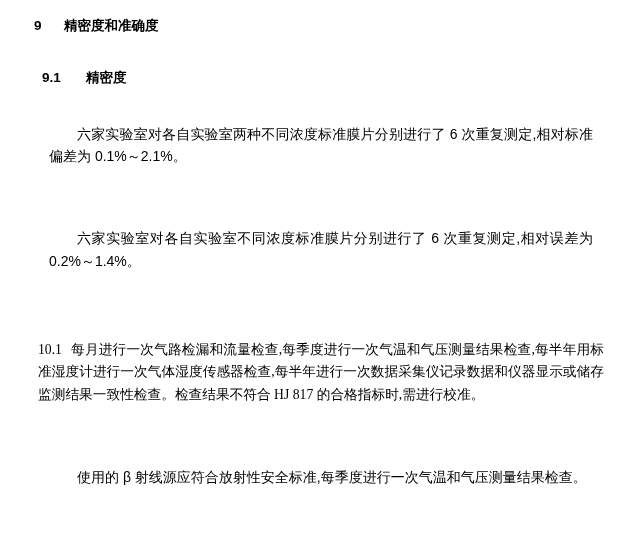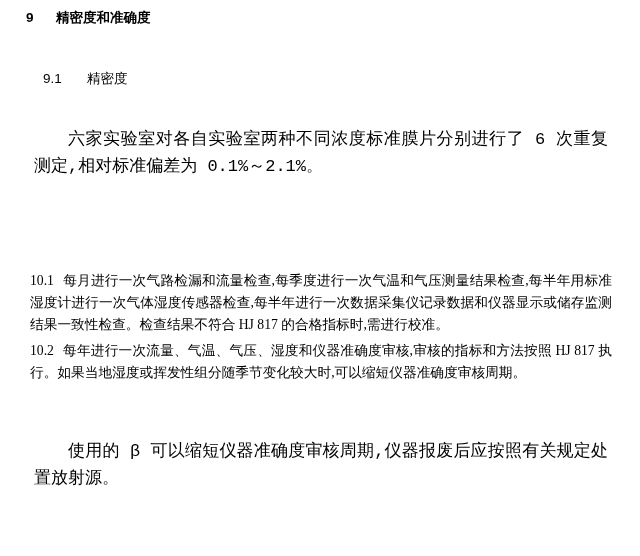--- a/index.html
+++ b/index.html
@@ -11,53 +11,53 @@
     width: 640px;
     height: 556px;
     font-family: "Liberation Serif", serif;
     color: #000000;
     overflow: hidden;
   }
   .page {
     position: relative;
     width: 640px;
     height: 476px;
-    padding: 0;
+    padding: 8px;
     box-sizing: border-box;
   }
   .content {
     padding: 8px 24px 0 26px;
   }
   .heading1 {
     font-family: "Liberation Sans", sans-serif;
     font-weight: bold;
     font-size: 13.5px;
     margin: 0;
     line-height: 1.5;
   }
   .heading1 .num {
     display: inline-block;
     min-width: 30px;
   }
   .heading2 {
     font-family: "Liberation Sans", sans-serif;
-    font-weight: normal;
+    font-weight: bold;
     font-size: 13.5px;
-    margin: 17px;
+    margin: 8px;
     line-height: 1.5;
   }
   .heading2 .num {
     display: inline-block;
     min-width: 44px;
   }
   .para {
-    font-family: Liberation Mono, monospace;
-    font-size: 17px;
+    font-family: Liberation Sans, sans-serif;
+    font-size: 14px;
     line-height: 1.62;
-    margin: 8px;
+    margin: 15px;
     text-align: justify;
     text-justify: inter-ideograph;
   }
   .indent {
     text-indent: 2em;
   }
   .numbered {
     font-family: "Liberation Serif", serif;
     font-size: 13.7px;
     line-height: 1.62;
@@ -92,35 +92,33 @@
 
     <div class="gap-s"></div>
 
     <p class="para indent">六家实验室对各自实验室两种不同浓度标准膜片分别进行了 6 次重复测定,相对标准偏差为 0.1%～2.1%。</p>
 
     <div class="gap-m"></div>
 
 
     <div class="gap-s"></div>
 
+    <p class="para indent">六家实验室对各自实验室不同浓度标准膜片分别进行了 6 次重复测定,相对误差为 0.2%～1.4%。</p>
 
     <div class="gap-xl"></div>
 
 
     <div class="gap-m"></div>
 
     <p class="numbered">
       <span class="lbl">10.1</span><span>每月进行一次气路检漏和流量检查,每季度进行一次气温和气压测量结果检查,每半年用标准湿度计进行一次气体湿度传感器检查,每半年进行一次数据采集仪记录数据和仪器显示或储存监测结果一致性检查。检查结果不符合 HJ 817 的合格指标时,需进行校准。</span>
     </p>
 
-    <p class="numbered">
-      <span class="lbl">10.2</span><span>每年进行一次流量、气温、气压、湿度和仪器准确度审核,审核的指标和方法按照 HJ 817 执行。如果当地湿度或挥发性组分随季节变化较大时,可以缩短仪器准确度审核周期。</span>
-    </p>
 
     <div class="gap-xl"></div>
 
 
     <div class="gap-s"></div>
 
-    <p class="para indent">使用的 β 可以缩短仪器准确度审核周期,仪器报废后应按照有关规定处置放射源。</p>
+    <p class="para indent">使用的 β 射线源应符合放射性安全标准,每季度进行一次气温和气压测量结果检查。</p>
 
   </div>
 </div>
 
 </body></html>

